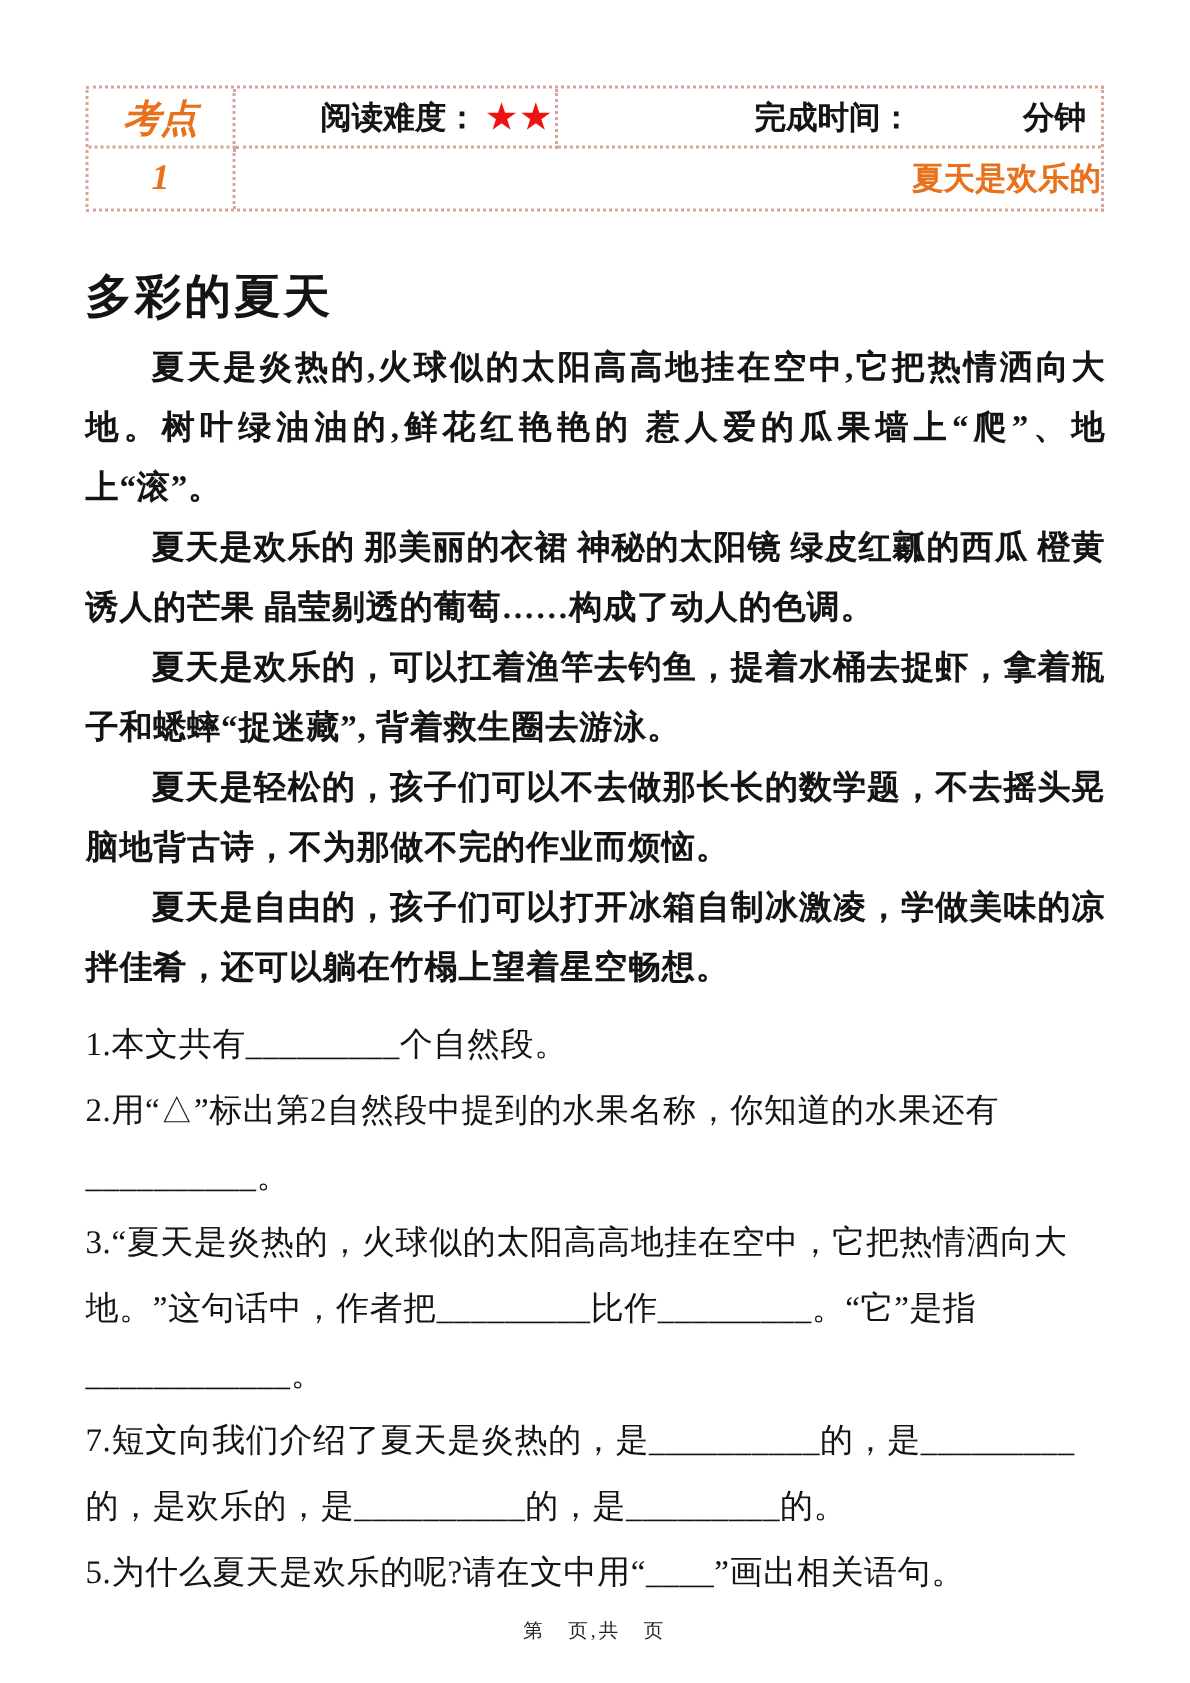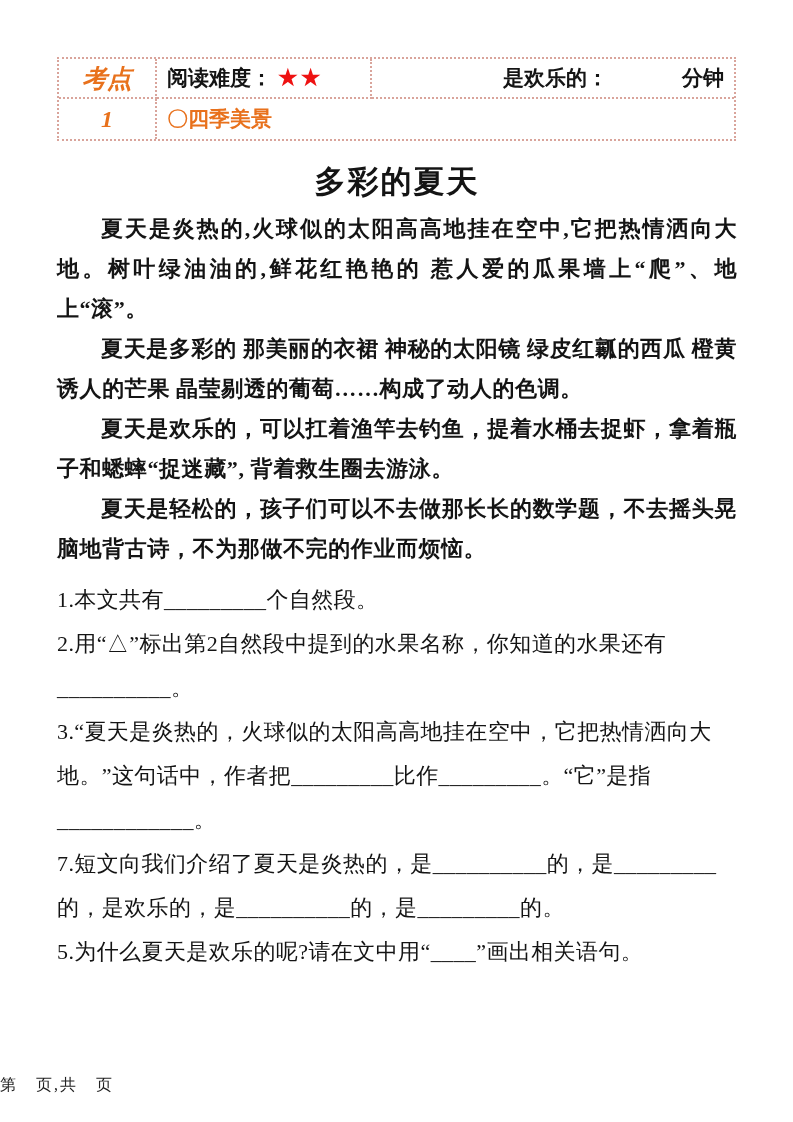--- a/index.html
+++ b/index.html
@@ -26,21 +26,21 @@
     left: 57px;
     top: 57px;
     width: 679px;
     display: grid;
     grid-template-columns: 98px 215px 1fr;
     grid-template-rows: 40px 40px;
     border: 2px dotted var(--border);
     font-weight: bold;
     font-size: 21px;
   }
-  .hcell { display: flex; align-items: center; }
+  .hcell { display: flex; align-items: center; justify-content: flex-end; }
   .cell-exam {
     justify-content: center;
     color: var(--orange);
     font-style: italic;
     font-size: 25px;
     border-right: 2px dotted var(--border);
     border-bottom: 2px dotted var(--border);
   }
   .cell-diff {
     padding-left: 10px;
@@ -68,24 +68,24 @@
   .time-gap { display: inline-block; width: 74px; }
 
   
   .content {
     position: absolute;
     left: 57px;
     top: 161px;
     width: 680px;
   }
   .article-title {
-    margin: 0 0 6px 0;
+    margin: 16px 0 6px 0;
     font-size: 31px;
     font-weight: bold;
-    text-align: center;
+    text-align: left;
     letter-spacing: 2px;
   }
   .article p {
     margin: 0;
     font-size: 22px;
     line-height: 40px;
     font-weight: bold;
     text-indent: 2em;
     text-align: justify;
     letter-spacing: 0.6px;
@@ -99,54 +99,55 @@
     font-weight: normal;
     letter-spacing: 0.4px;
   }
 
   
   .footer {
     position: absolute;
     left: 0;
     right: 0;
     bottom: 26px;
-    text-align: left;
-    font-size: 16px;
+    text-align: center;
+    font-size: 13px;
     color: #222222;
     letter-spacing: 2px;
   }
 </style>
 </head>
 <body>
 
 <div class="page">
 
   <div class="header-box">
     <div class="hcell cell-exam">考点</div>
     <div class="hcell cell-diff">
       <span>阅读难度：</span>
       <span class="stars">★★</span>
     </div>
     <div class="hcell cell-time">
-      <span>是欢乐的：</span>
+      <span>完成时间：</span>
       <span class="time-gap"></span>
       <span>分钟</span>
     </div>
     <div class="hcell cell-num">1</div>
-    <div class="hcell cell-cat">〇四季美景</div>
+    <div class="hcell cell-cat">夏天是欢乐的</div>
   </div>
 
   <div class="content">
     <h1 class="article-title">多彩的夏天</h1>
 
     <div class="article">
       <p>夏天是炎热的,火球似的太阳高高地挂在空中,它把热情洒向大地。树叶绿油油的,鲜花红艳艳的 惹人爱的瓜果墙上“爬”、地上“滚”。</p>
-      <p>夏天是多彩的 那美丽的衣裙 神秘的太阳镜 绿皮红瓤的西瓜 橙黄诱人的芒果 晶莹剔透的葡萄……构成了动人的色调。</p>
+      <p>夏天是欢乐的 那美丽的衣裙 神秘的太阳镜 绿皮红瓤的西瓜 橙黄诱人的芒果 晶莹剔透的葡萄……构成了动人的色调。</p>
       <p>夏天是欢乐的，可以扛着渔竿去钓鱼，提着水桶去捉虾，拿着瓶子和蟋蟀“捉迷藏”, 背着救生圈去游泳。</p>
       <p>夏天是轻松的，孩子们可以不去做那长长的数学题，不去摇头晃脑地背古诗，不为那做不完的作业而烦恼。</p>
+      <p>夏天是自由的，孩子们可以打开冰箱自制冰激凌，学做美味的凉拌佳肴，还可以躺在竹榻上望着星空畅想。</p>
     </div>
 
     <div class="questions">
       <div class="question">1.本文共有_________个自然段。</div>
       <div class="question">2.用“△”标出第2自然段中提到的水果名称，你知道的水果还有__________。</div>
       <div class="question">3.“夏天是炎热的，火球似的太阳高高地挂在空中，它把热情洒向大地。”这句话中，作者把_________比作_________。“它”是指____________。</div>
       <div class="question">7.短文向我们介绍了夏天是炎热的，是__________的，是_________的，是欢乐的，是__________的，是_________的。</div>
       <div class="question">5.为什么夏天是欢乐的呢?请在文中用“____”画出相关语句。</div>
     </div>
   </div>

